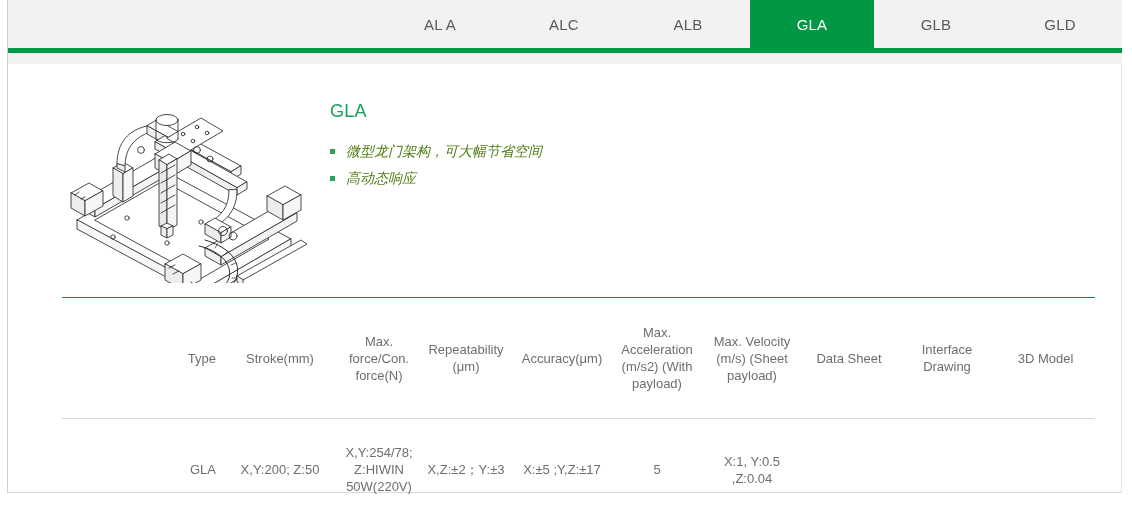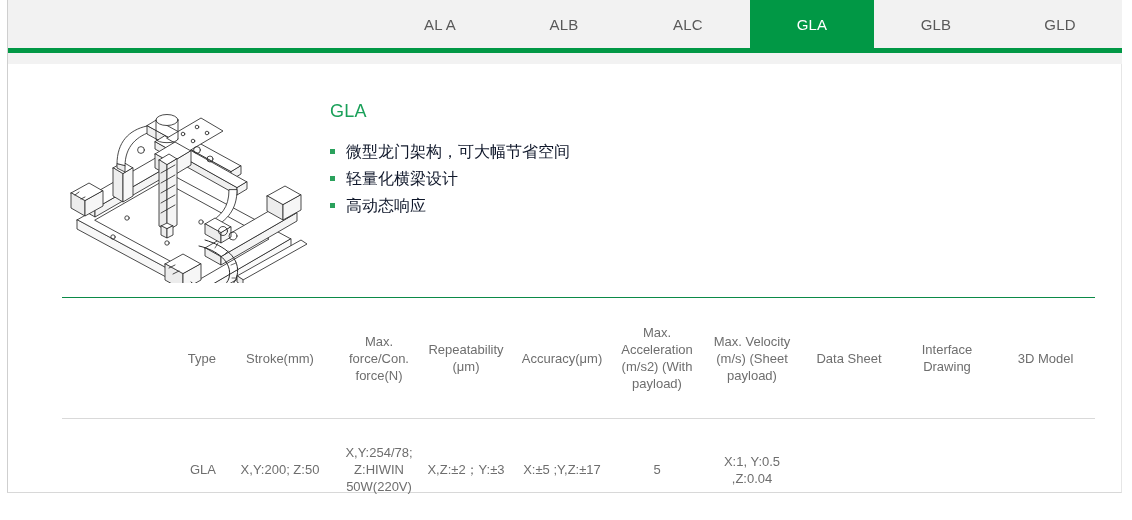--- a/index.html
+++ b/index.html
@@ -110,23 +110,24 @@
     letter-spacing: 0.3px;
   }
   .feature-list {
     list-style: none;
     margin: 0;
     padding: 0;
   }
   .feature-item {
     position: relative;
     padding-left: 16px;
-    font-size: 16px;
+    font-size: 14px;
     line-height: 27px;
-    color: #0f172a;
+    color: #4d7c0f;
+    font-style: italic;
   }
   .feature-bullet {
     position: absolute;
     left: 0;
     top: 11px;
     width: 5px;
     height: 5px;
     background: #2aa15c;
   }
   
@@ -183,24 +184,24 @@
 <div class="page">
 
   <div class="frame"></div>
 
   <div class="tabbar">
     <div class="tabs">
       <div class="tab">
         <span>AL A</span>
       </div>
       <div class="tab">
+        <span>ALC</span>
+      </div>
+      <div class="tab">
         <span>ALB</span>
-      </div>
-      <div class="tab">
-        <span>ALC</span>
       </div>
       <div class="tab active">
         <span>GLA</span>
       </div>
       <div class="tab">
         <span>GLB</span>
       </div>
       <div class="tab">
         <span>GLD</span>
       </div>
@@ -308,24 +309,20 @@
         </g>
       </svg>
     </div>
 
     <div class="product-info">
       <h2 class="product-title">GLA</h2>
       <ul class="feature-list">
         <li class="feature-item">
           <span class="feature-bullet"></span>
           <span>微型龙门架构，可大幅节省空间</span>
-        </li>
-        <li class="feature-item">
-          <span class="feature-bullet"></span>
-          <span>轻量化横梁设计</span>
         </li>
         <li class="feature-item">
           <span class="feature-bullet"></span>
           <span>高动态响应</span>
         </li>
       </ul>
     </div>
   </div>
 
   <div class="spec-table-wrap">

